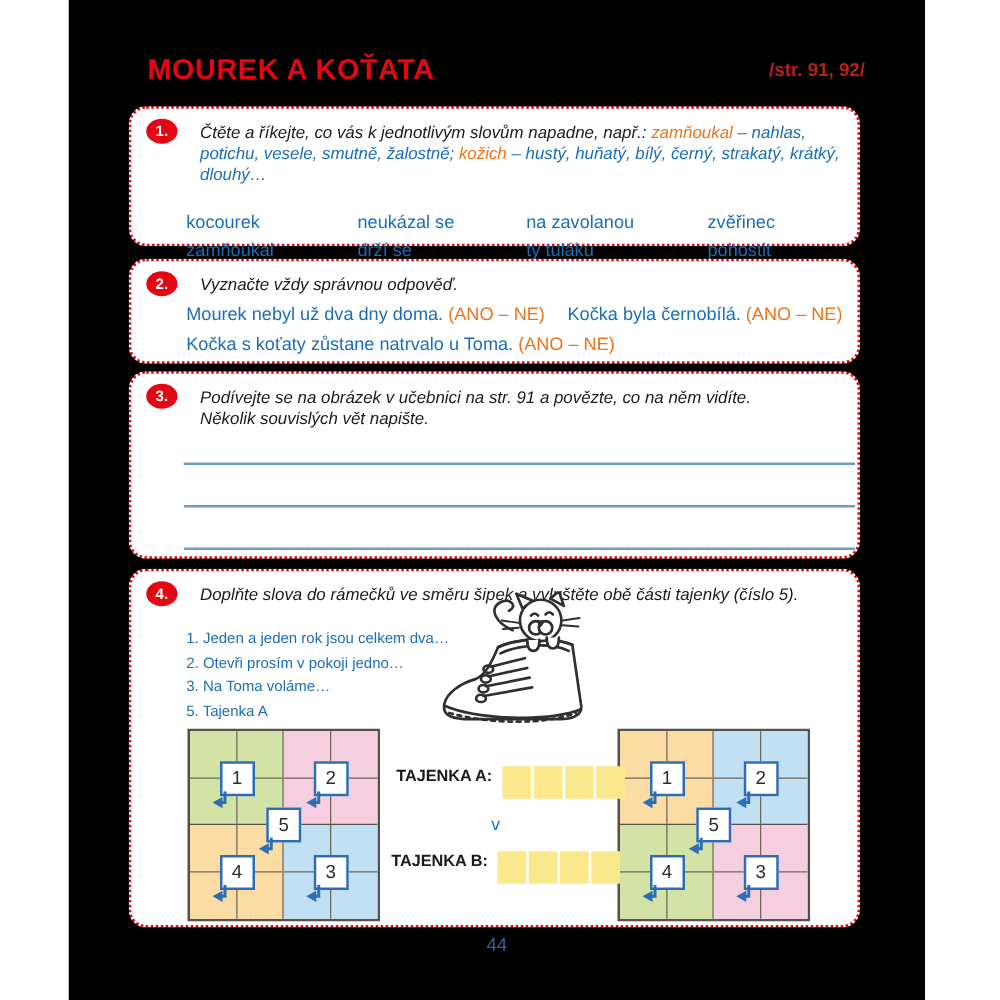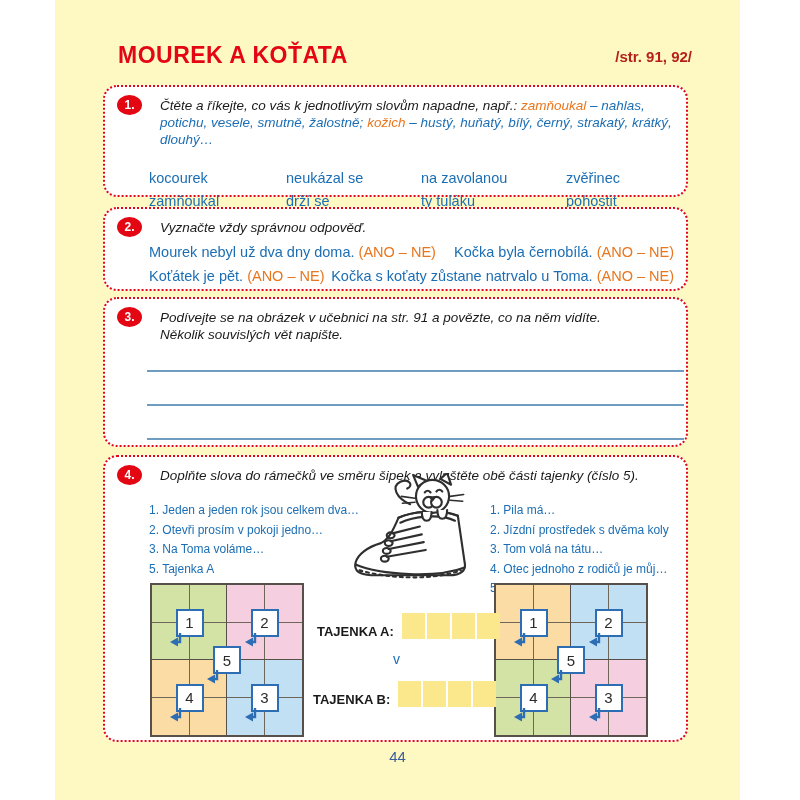--- a/index.html
+++ b/index.html
@@ -1,18 +1,18 @@
 <!DOCTYPE html>
 <html><head>
 <meta charset="utf-8">
 <style>
   html,body{margin:0;padding:0;}
   body{font-family:"Liberation Sans",sans-serif;background:#ffffff;}
   .canvas{position:relative;width:800px;height:800px;background:#ffffff;overflow:hidden;}
-  .page{position:absolute;left:55px;top:0;width:685px;height:800px;background:#fef9c3;}
+  .page{position:absolute;left:55px;top:0;width:685px;height:800px;background:#000000;}
 
   .header-title{position:absolute;left:63px;top:42px;font-size:23px;font-weight:bold;
     letter-spacing:.5px;color:#e30613;}
   .header-ref{position:absolute;right:48px;top:48px;font-size:15px;font-weight:bold;color:#b5201b;}
 
   .ex-box{position:absolute;left:48px;width:585px;background:#ffffff;border:2px dotted #e30613;
     border-radius:14px;box-sizing:border-box;}
   .box1{top:85px;height:112px;}
   .box2{top:207px;height:84px;}
   .box3{top:297px;height:150px;}
@@ -66,21 +66,21 @@
 
   .numbox{position:absolute;width:24px;height:24px;background:#ffffff;border:2px solid #2d6db3;
     color:#2b2b2b;font-size:15px;display:flex;align-items:center;justify-content:center;z-index:2;}
   .numbox .arrow{position:absolute;left:-9px;bottom:-13px;}
   .pos-1{left:calc(25% - 14px);top:calc(25% - 14px);}
   .pos-2{left:calc(75% - 14px);top:calc(25% - 14px);}
   .pos-5{left:calc(50% - 14px);top:calc(50% - 14px);}
   .pos-4{left:calc(25% - 14px);top:calc(75% - 14px);}
   .pos-3{left:calc(75% - 14px);top:calc(75% - 14px);}
 
-  .tajenka-row{position:absolute;display:flex;align-items:flex-end;}
+  .tajenka-row{position:absolute;display:flex;align-items:flex-start;}
   .tajenka-a{left:212px;top:156px;}
   .tajenka-b{left:208px;top:224px;}
   .tajenka-label{font-size:13px;font-weight:bold;color:#1a1a1a;margin-right:8px;}
   .yellow-cells{display:flex;gap:2px;}
   .ycell{width:23px;height:26px;background:#fbe88d;}
   .connector-v{position:absolute;left:288px;top:194px;font-size:14px;color:#1c6eb4;}
 
   .page-number{position:absolute;left:0;right:0;top:748px;text-align:center;font-size:15px;
     color:#3c5c9e;}
 </style>
@@ -116,21 +116,20 @@
 
     <div class="ex-box box2">
       <div class="badge">2.</div>
       <div class="ex-content">
         <div class="instr">Vyznačte vždy správnou odpověď.</div>
         <div class="qa-row">
           <span><span class="blue">Mourek nebyl už dva dny doma.</span> <span class="orange">(ANO – NE)</span></span>
           <span><span class="blue">Kočka byla černobílá.</span> <span class="orange">(ANO – NE)</span></span>
         </div>
         <div class="qa-row">
-          <span><span class="blue">Koťátek je pět.</span> <span class="orange">(ANO – NE)</span></span>
           <span><span class="blue">Kočka s koťaty zůstane natrvalo u Toma.</span> <span class="orange">(ANO – NE)</span></span>
         </div>
       </div>
     </div>
 
     <div class="ex-box box3">
       <div class="badge">3.</div>
       <div class="ex-content">
         <div class="instr">Podívejte se na obrázek v učebnici na str. 91 a povězte, co na něm vidíte.</div>
         <div class="instr">Několik souvislých vět napište.</div>
@@ -144,27 +143,20 @@
       <div class="badge">4.</div>
       <div class="ex-content">
         <div class="instr">Doplňte slova do rámečků ve směru šipek a vyluštěte obě části tajenky (číslo 5).</div>
       </div>
 
       <div class="clues clues-a">
         <div>1. Jeden a jeden rok jsou celkem dva…</div>
         <div>2. Otevři prosím v pokoji jedno…</div>
         <div>3. Na Toma voláme…</div>
         <div>5. Tajenka A</div>
-      </div>
-      <div class="clues clues-b">
-        <div>1. Pila má…</div>
-        <div>2. Jízdní prostředek s dvěma koly</div>
-        <div>3. Tom volá na tátu…</div>
-        <div>4. Otec jednoho z rodičů je můj…</div>
-        <div>5. Tajenka B</div>
       </div>
 
       <div class="cat-illustration">
         <svg width="150" height="112" viewBox="0 0 150 115">
           <g fill="none" stroke="#2f2f2f" stroke-width="2.2" stroke-linecap="round" stroke-linejoin="round">
             <path d="M70 32 C56 26 50 14 60 9 C69 5 74 13 67 16"></path>
             <path fill="#ffffff" d="M58 46 C52 60 48 68 40 72 C26 76 16 84 14 92 C12 101 18 104 30 105 L110 105 C122 105 128 100 126 92 L119 44 C100 36 70 40 58 46 Z"></path>
             <path d="M58 46 C70 40 100 36 119 44"></path>
             <path d="M60 51 C72 45 100 41 116 49"></path>
             <path d="M14 94 C40 105 98 108 126 97"></path>

